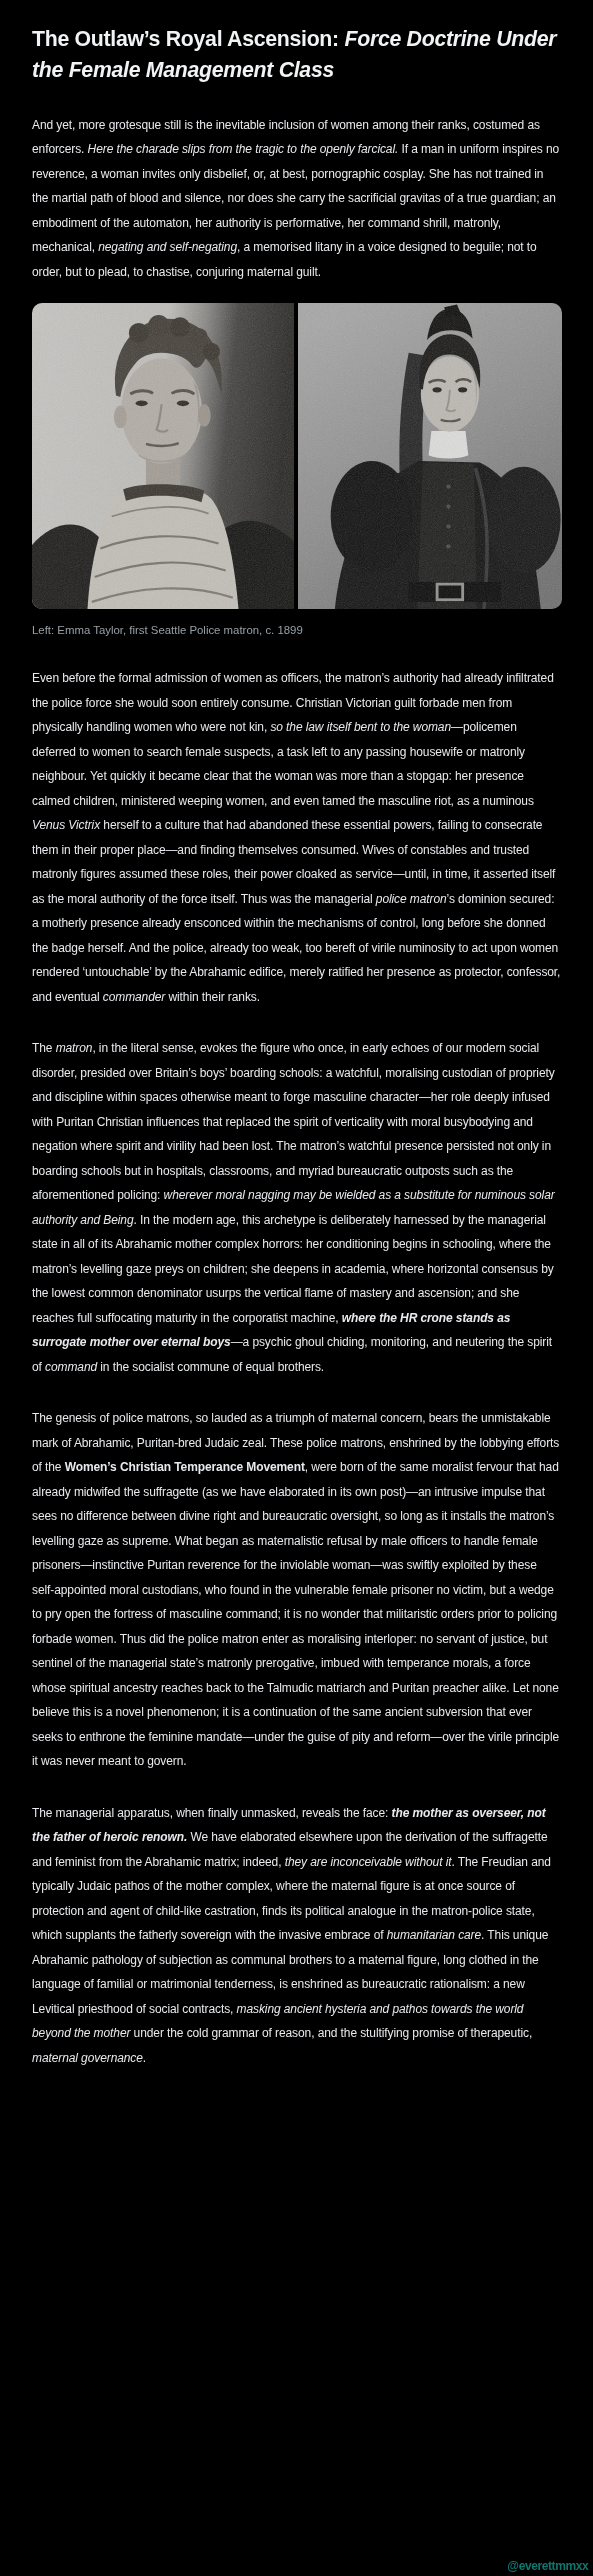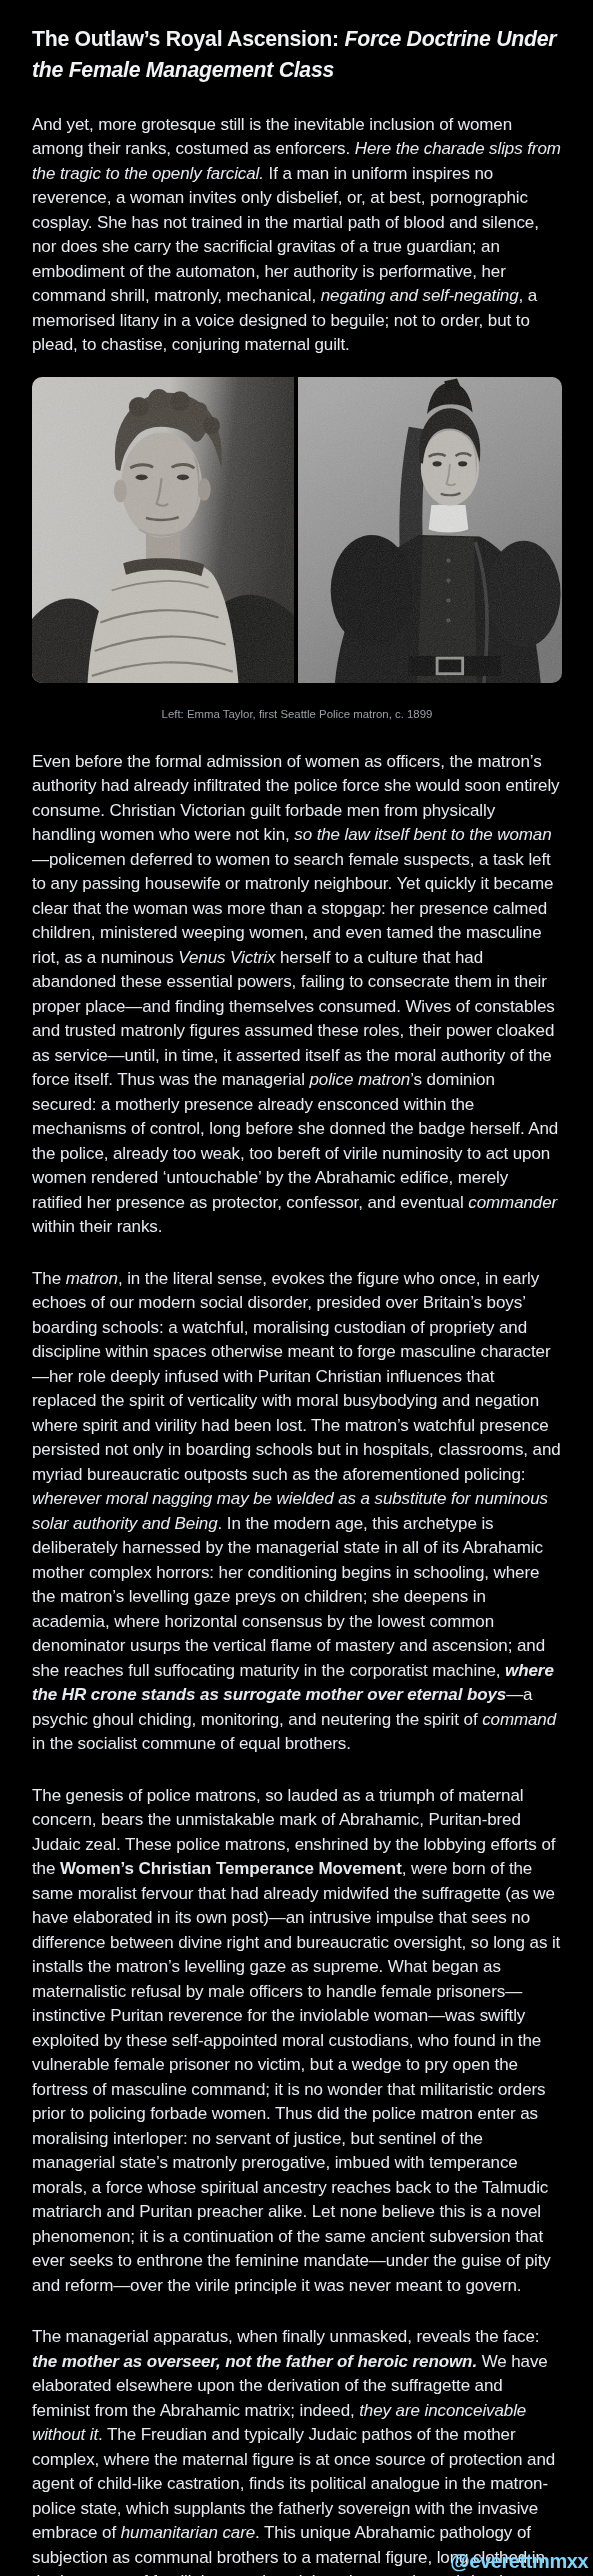--- a/index.html
+++ b/index.html
@@ -13,45 +13,45 @@
     position: relative;
     width: 594px; height: 2576px;
     padding: 23.5px 32px 0 32px;
     color: #e8eaed;
   }
   .title {
     font-size: 21.3px; line-height: 31px; font-weight: 700;
     letter-spacing: -0.3px; color: #f2f3f4; margin-bottom: 27px;
   }
   .para {
-    font-size: 17px; line-height: 24.5px; letter-spacing: -0.1px;
+    font-size: 12px; line-height: 24.5px; letter-spacing: -0.1px;
     color: #e8eaed; margin-top: 27px; font-weight: 400;
   }
   .body-intro > .para:first-child { margin-top: 0; }
   .body-main  > .para:first-child { }
   .seg-r { font-style: normal; font-weight: inherit; }
   .seg-i { font-style: italic; }
   .seg-b { font-weight: 700; }
   .seg-bi { font-weight: 700; font-style: italic; }
   .figure { margin-top: 19px; }
   .photo-row {
     display: flex; gap: 3.6px; width: 530px; height: 306px;
     border-radius: 10px; overflow: hidden; background: #000;
   }
   .photo { height: 100%; }
   .photo-left  { width: 262px; }
   .photo-right { width: 264px; }
   .photo svg { display: block; width: 100%; height: 100%; }
   .caption {
-    margin-top: 22px; font-size: 11.4px; line-height: 18px;
-    color: #98a0a6; letter-spacing: 0; text-align: center;
+    margin-top: 12px; font-size: 11.4px; line-height: 18px;
+    color: #98a0a6; letter-spacing: 0;
   }
   .watermark {
     position: absolute; right: 5.7px; bottom: 2.8px;
-    font-size: 20px; font-weight: 700; color: #7dd3fc;
+    font-size: 12px; font-weight: 700; color: #0f766e;
     letter-spacing: -0.4px;
   }
 </style>
 </head>
 <body>
 
 <div class="page">
 
   <h1 class="title"><span class="seg-b">The Outlaw’s Royal Ascension: </span><span class="seg-bi">Force Doctrine Under the Female Management Class</span></h1>
 

